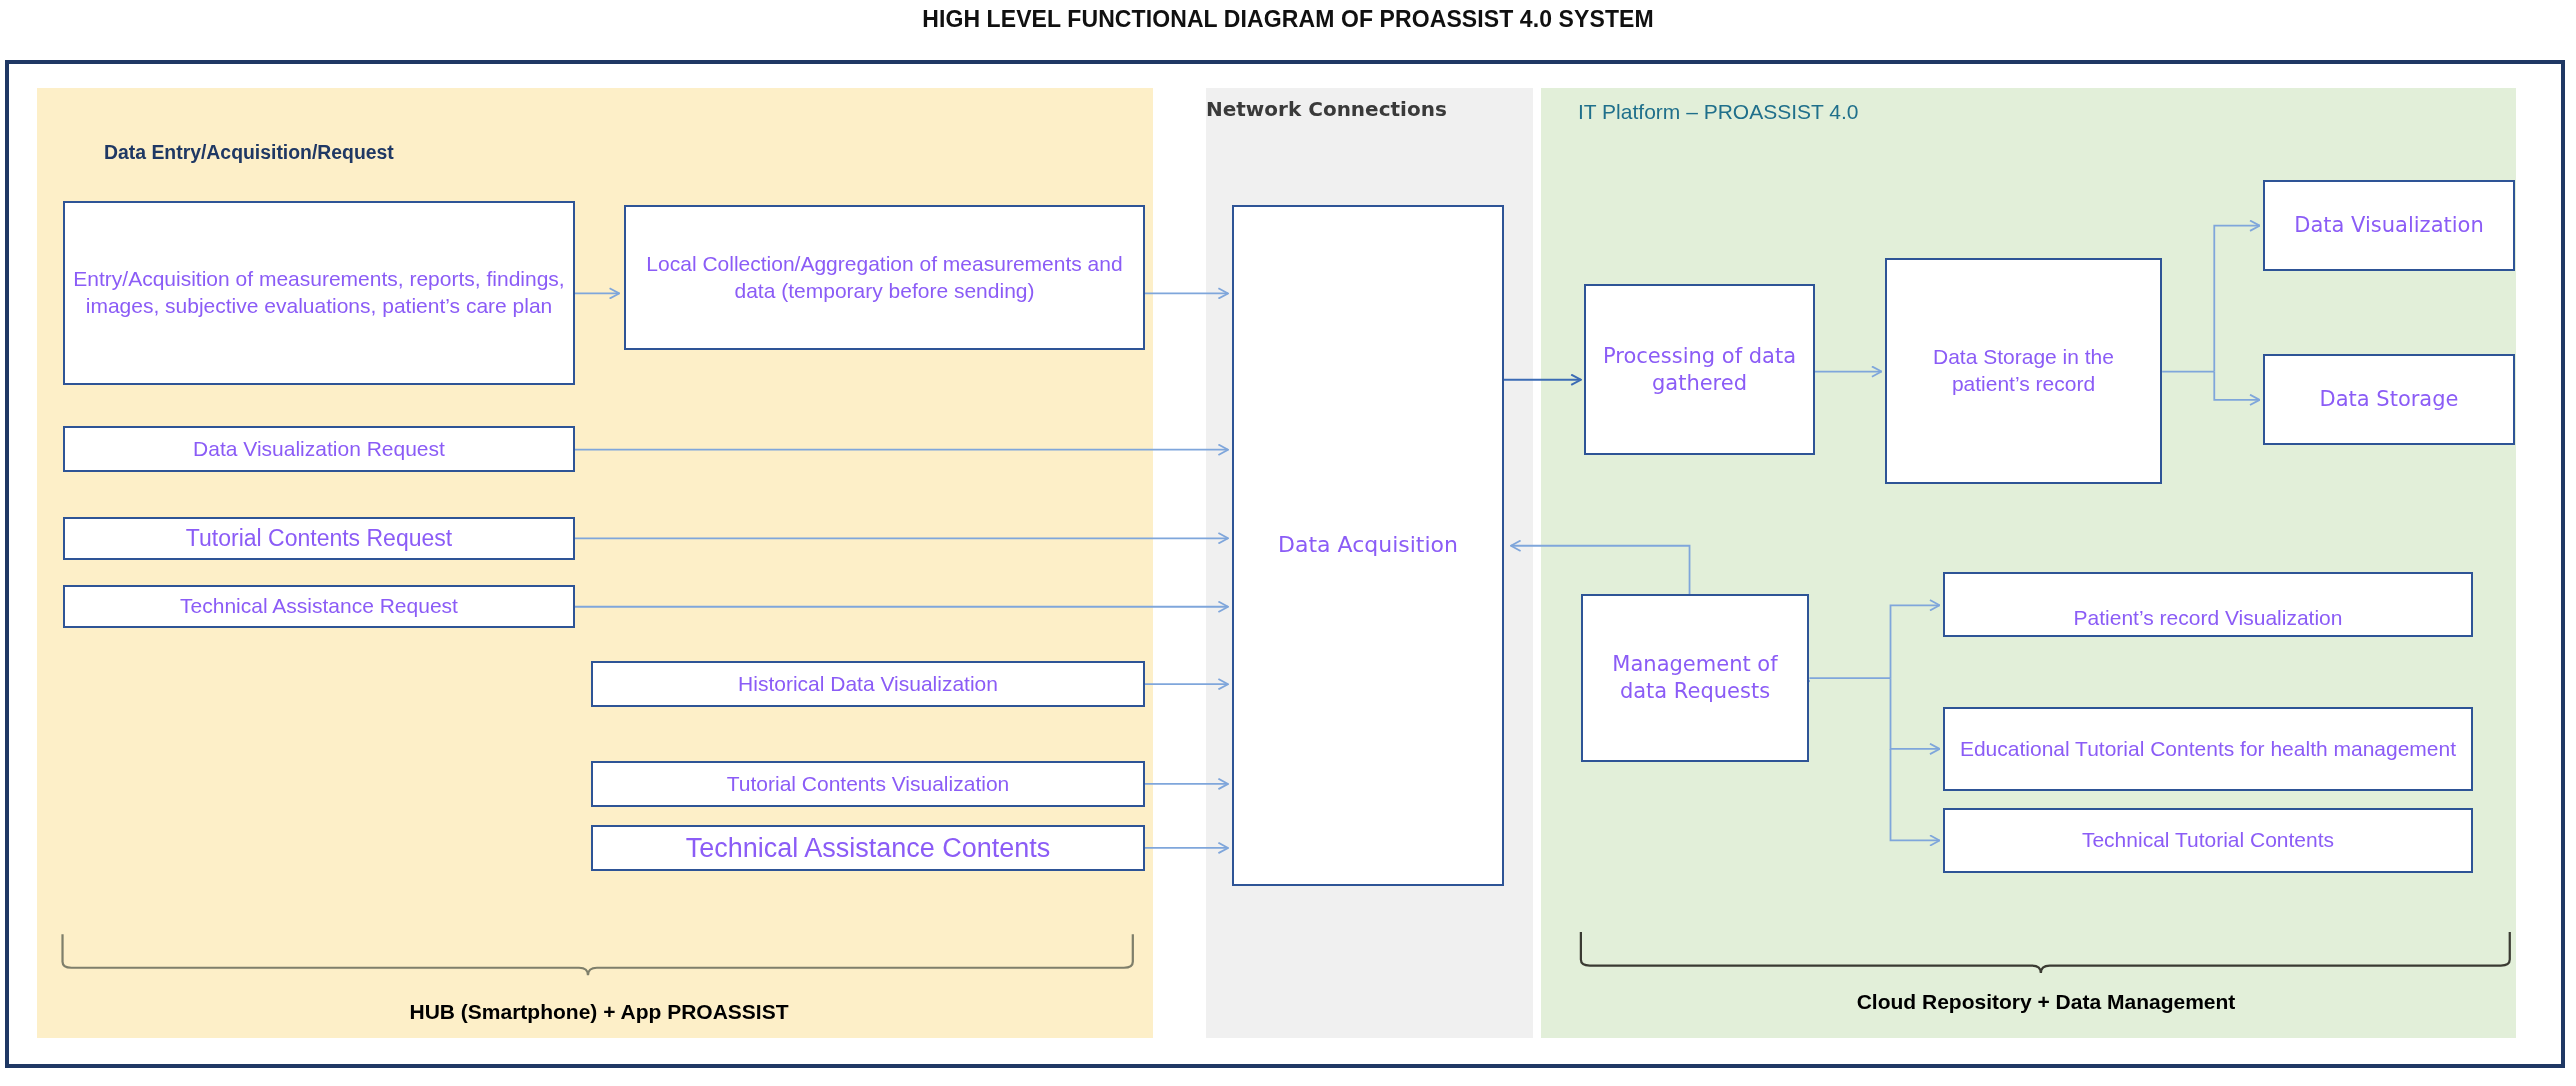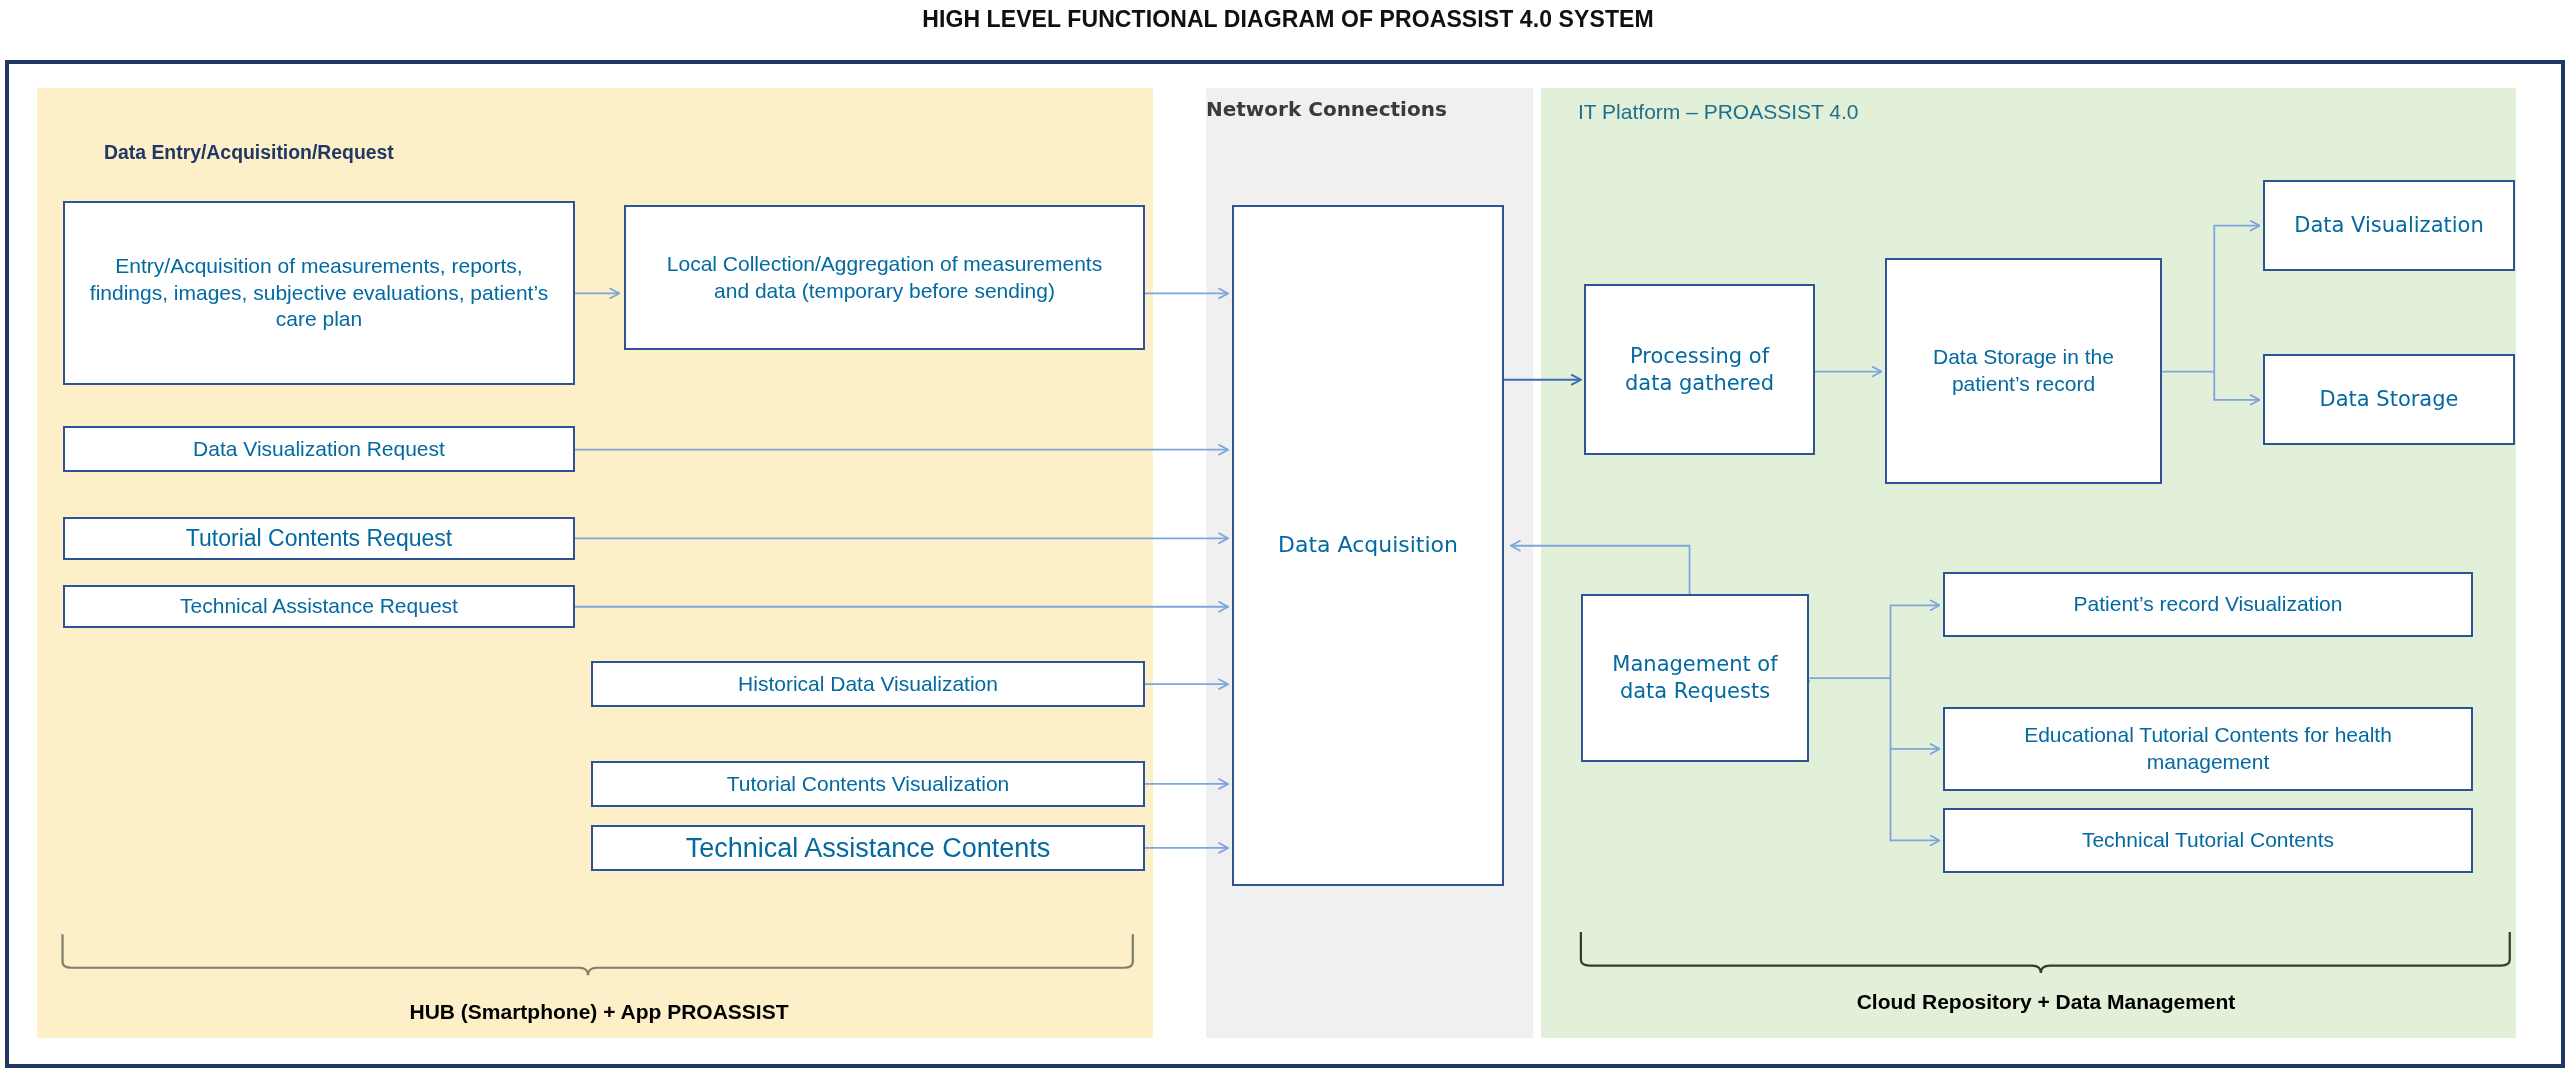--- a/index.html
+++ b/index.html
@@ -41,22 +41,22 @@
   #panel-title-platform{
     left:1578px;top:100px;font-size:21px;color:#1F6F8B;font-weight:normal;
     font-family:"Liberation Sans", sans-serif;
     text-align:right;
   }
 
   
   .box{
     position:absolute;box-sizing:border-box;background:#FFFFFF;
     border:2.2px solid #2E5496;display:flex;align-items:center;
-    justify-content:center;text-align:center;color:#0369a1;
-    line-height:1.28;padding:3px 22px;
+    justify-content:center;text-align:center;color:#8b5cf6;
+    line-height:1.28;padding:3px 8px;
   }
   .box.cond{font-family:"Liberation Sans", sans-serif;}
   .box.wide{font-family:"DejaVu Sans", sans-serif;}
 
   
   #box-entry        {left:63px;  top:201px;  width:512px; height:184px; font-size:21px;}
   #box-local        {left:624px; top:205px;  width:521px; height:145px; font-size:21px;}
   #box-dv-request   {left:63px;  top:426px;  width:512px; height:46px;  font-size:21px;}
   #box-tc-request   {left:63px;  top:517px;  width:512px; height:43px;  font-size:23px;}
   #box-ta-request   {left:63px;  top:585px;  width:512px; height:43px;  font-size:21px;}
@@ -69,21 +69,21 @@
     left:1232px;top:205px;width:272px;height:681px;font-size:22px;
     font-family:"DejaVu Sans", sans-serif;
   }
 
   
   #box-processing   {left:1584px;top:284px;  width:231px; height:171px; font-size:21px;}
   #box-storage-rec  {left:1885px;top:258px;  width:277px; height:226px; font-size:21px;}
   #box-data-viz     {left:2263px;top:180px;  width:252px; height:91px; font-size:21px;}
   #box-data-storage {left:2263px;top:354px;  width:252px; height:91px; font-size:21px;}
   #box-mgmt         {left:1581px;top:594px;  width:228px; height:168px; font-size:21px;}
-  #box-pat-rec-viz  {left:1943px;top:572px;  width:530px; height:65px;  font-size:21px;}
+  #box-pat-rec-viz  {left:1943px;top:572px;  width:530px; height:65px;  font-size:21px;align-items:flex-end;}
   #box-edu-tut      {left:1943px;top:707px;  width:530px; height:84px; font-size:21px;}
   #box-tech-tut     {left:1943px;top:808px; width:530px; height:65px;  font-size:21px;}
 
   
   #connectors{position:absolute;left:0;top:0;width:2576px;height:1087px;pointer-events:none;}
 
   
   .bracket-label{
     position:absolute;font-weight:bold;font-size:21px;color:#000;white-space:nowrap;
     font-family:"Liberation Sans", sans-serif;text-align:center;

